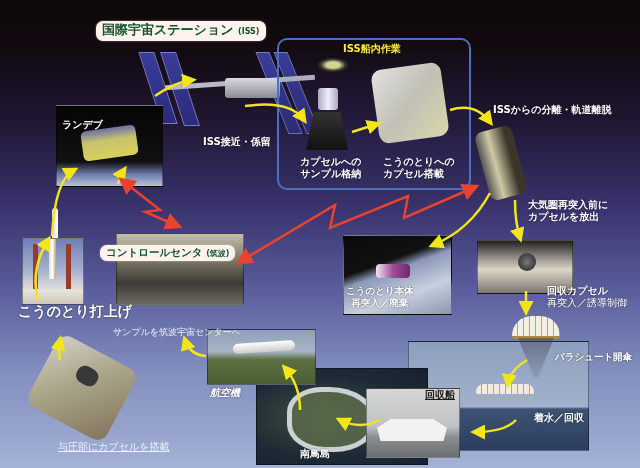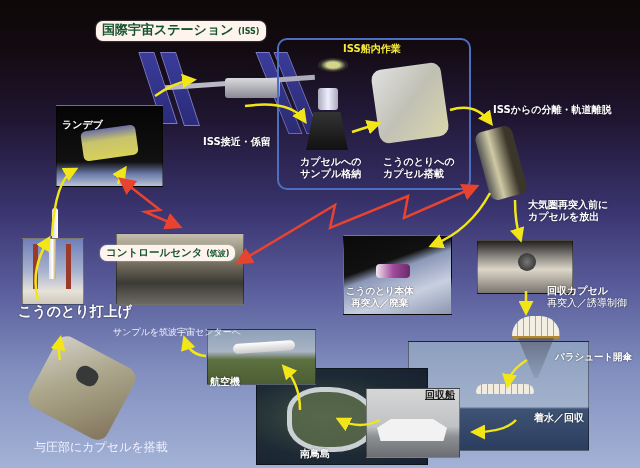--- a/index.html
+++ b/index.html
@@ -115,28 +115,28 @@
 <div class="abs lbl-w" style="left:260px;top:448px;padding-left:40px;">南鳥島</div>
 
 <div class="abs photo" style="left:366px;top:388px;width:92px;height:68px;background:linear-gradient(180deg,#d6d6d6 0%,#bfc2c5 55%,#8c9093 70%,#6a6e72 100%);">
   <div class="abs" style="left:10px;top:30px;width:70px;height:22px;background:#f2f2f2;clip-path:polygon(0 40%,20% 0,80% 0,100% 40%,95% 100%,5% 100%);"></div>
 </div>
 <div class="abs lbl-w" style="left:425px;top:389px;color:#1a1a1a;text-shadow:none;text-decoration:underline;">回収船</div>
 
 <div class="abs photo" style="left:207px;top:329px;width:107px;height:54px;background:linear-gradient(180deg,#8fa0b8 0%,#a9b5c5 40%,#5d7040 55%,#4c5e34 100%);">
   <div class="abs" style="left:25px;top:12px;width:62px;height:10px;background:linear-gradient(180deg,#fff,#ccc);border-radius:5px;transform:rotate(-4deg);"></div>
 </div>
-<div class="abs lbl-w" style="left:210px;top:376px;">航空機</div>
+<div class="abs lbl-w" style="left:210px;top:387px;font-style:italic;">航空機</div>
 
 <div class="abs lbl-w-light" style="left:113px;top:326px;font-size:9px;">サンプルを筑波宇宙センターへ</div>
 
 <div class="abs" style="left:38px;top:348px;width:88px;height:80px;background:linear-gradient(135deg,#e6e1cf,#b5ad86 40%,#9a8e66 70%,#7d6848);border-radius:12px;transform:rotate(28deg);opacity:0.85;">
   <div class="abs" style="left:32px;top:18px;width:22px;height:18px;background:#2a2a22;border-radius:40%;"></div>
 </div>
-<div class="abs lbl-w-light" style="left:34px;top:441px;font-size:12px;">与圧部にカプセルを搭載</div>
+<div class="abs lbl-w-light" style="left:58px;top:441px;font-size:10px;text-decoration:underline;">与圧部にカプセルを搭載</div>
 
 <svg class="overlay" width="640" height="468" viewBox="0 0 640 468">
   <defs>
     <marker id="ay" markerWidth="6" markerHeight="6" refX="4" refY="3" orient="auto">
       <path d="M0,0 L6,3 L0,6 Z" fill="#f2e619"></path>
     </marker>
     <marker id="ar" markerWidth="7" markerHeight="7" refX="5" refY="3.5" orient="auto">
       <path d="M0,0 L7,3.5 L0,7 Z" fill="#e8432f"></path>
     </marker>
     <marker id="ar2" markerWidth="7" markerHeight="7" refX="2" refY="3.5" orient="auto-start-reverse">

